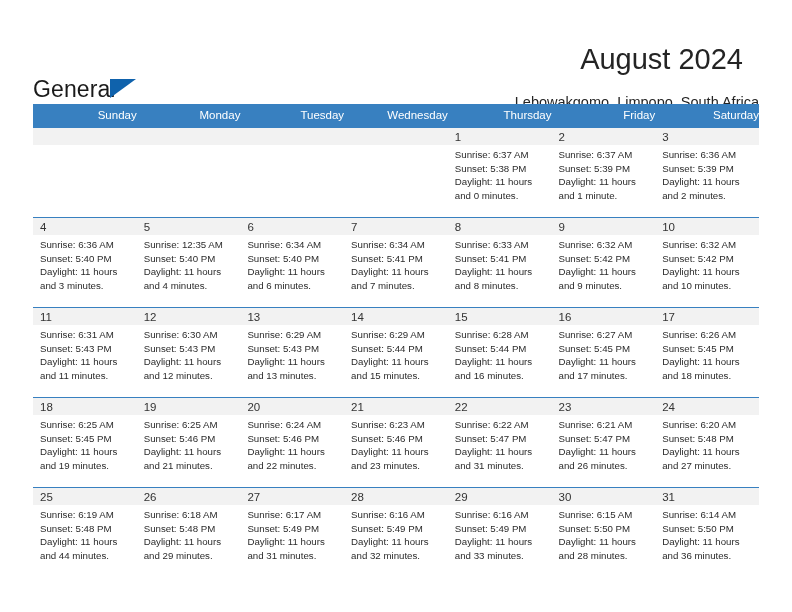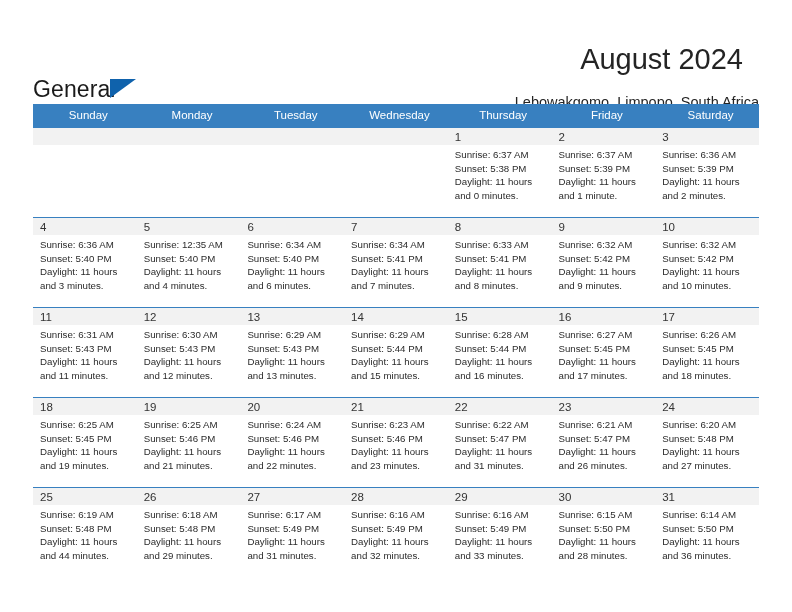--- a/index.html
+++ b/index.html
@@ -79,21 +79,21 @@
     left: 33px; top: 104px;
     width: 726px;
     border-collapse: collapse;
     table-layout: fixed;
   }
   .calendar th {
     background: #3880c0;
     color: #ffffff;
     font-size: 11.5px;
     font-weight: normal;
-    text-align: center;
+    text-align: right;
     padding: 5px 0 6px 7px;
     height: 21px;
   }
   .calendar td {
     vertical-align: top;
     padding: 0;
     width: 103.7px;
     height: 89px;
     border-top: 1.3px solid #3880c0;
   }

